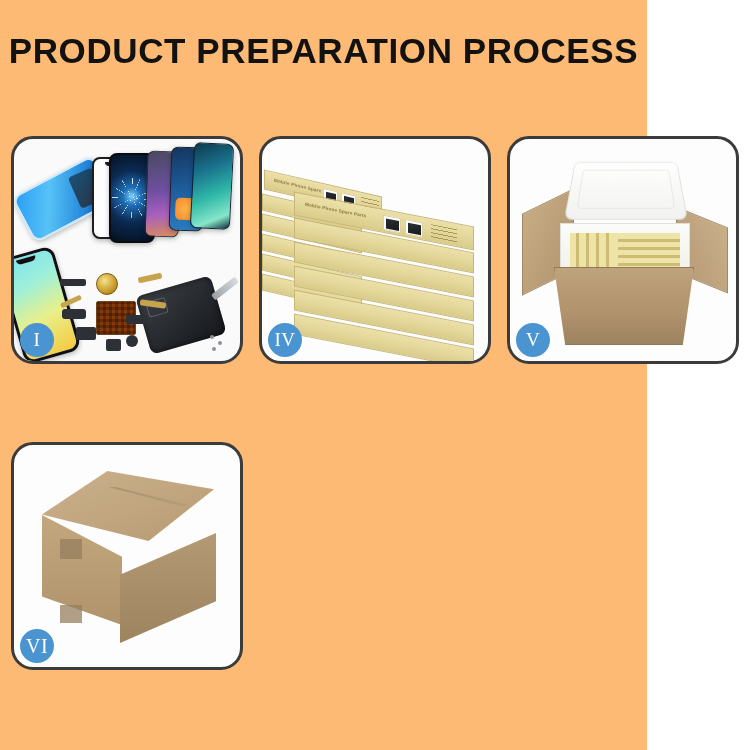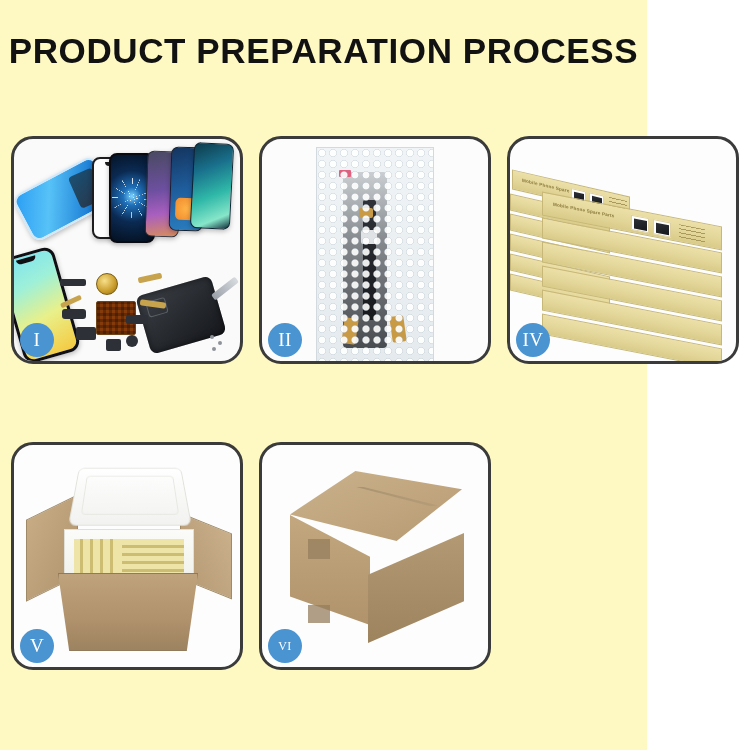--- a/index.html
+++ b/index.html
@@ -2,21 +2,21 @@
 <html><head>
 <meta charset="utf-8">
 <style>
   * { box-sizing: border-box; margin: 0; padding: 0; }
   html, body {
     width: 750px; height: 750px;
     background: #ffffff;
     font-family: "Liberation Sans", sans-serif;
     overflow: hidden;
   }
-  .page { position: relative; width: 647px; height: 750px; background:#fef9c3; }
+  .page { position: relative; width: 647px; height: 750px; background:#fdba74; }
 
   
   .header { padding-top: 33px; text-align: center; }
   .title {
     font-size: 35px; font-weight: 700; color: #121212;
     letter-spacing: 0.6px; line-height: 1.05;
     font-family: "Liberation Sans", sans-serif;
   }
   .subtitle {
     margin-top: 11px;
@@ -47,21 +47,21 @@
   .badge {
     position: absolute; left: 6px; bottom: 4px;
     width: 34px; height: 34px; border-radius: 50%;
     background: #4a94d2;
     color: #ffffff;
     font-family: "Liberation Serif", serif;
     font-size: 19px; font-weight: 400;
     display: flex; align-items: center; justify-content: center;
     z-index: 40; letter-spacing: 0.5px;
   }
-  .badge.small { font-size: 12px; }
+  .badge.small { font-size: 20px; }
 
   
   .p1 { background:#fafafa; }
   .ph {
     position: absolute; border-radius: 9px;
     box-shadow: 0 2px 5px rgba(0,0,0,.25);
   }
   .ph-a { 
     left: 4px; top: 34px; width: 92px; height: 52px;
     border-radius: 10px;
@@ -383,35 +383,20 @@
         <div class="flexcable" style="left:124px;top:136px;width:24px;height:6px;transform:rotate(-12deg);"></div>
         <div class="flexcable" style="left:126px;top:162px;width:26px;height:6px;transform:rotate(8deg);"></div>
         <div class="flexcable" style="left:46px;top:160px;width:22px;height:5px;transform:rotate(-24deg);"></div>
         <div class="chip" style="left:196px;top:196px;width:4px;height:4px;border-radius:50%;background:#8e939a;"></div>
         <div class="chip" style="left:204px;top:202px;width:4px;height:4px;border-radius:50%;background:#8e939a;"></div>
         <div class="chip" style="left:198px;top:208px;width:4px;height:4px;border-radius:50%;background:#8e939a;"></div>
       </div>
       <div class="badge">I</div>
     </div>
 
-    <div class="panel p2">
-      <div class="scene">
-        <div class="bubblebag">
-          <div class="innerscreen"></div>
-          <div class="innerflex"></div>
-          <div class="whitechip"></div>
-          <div class="goldtab" style="left:42px;top:60px;width:14px;height:10px;"></div>
-          <div class="goldtab" style="left:26px;top:170px;width:14px;height:26px;transform:rotate(8deg);"></div>
-          <div class="goldtab" style="left:74px;top:168px;width:14px;height:26px;transform:rotate(-8deg);"></div>
-          <div class="pinklabel"></div>
-          <div class="bubbles"></div>
-        </div>
-      </div>
-      <div class="badge">II</div>
-    </div>
 
 
     <div class="panel p4">
       <div class="scene stack">
 
         <div class="sbox" style="left:2px;top:44px;width:118px;height:20px;transform:skewY(13deg);">
           <span class="lbl" style="left:9px;top:5px;">Mobile Phone Spare Parts</span>
           <span class="shot" style="left:58px;top:4px;width:15px;height:12px;">
               <i></i>
             </span>

